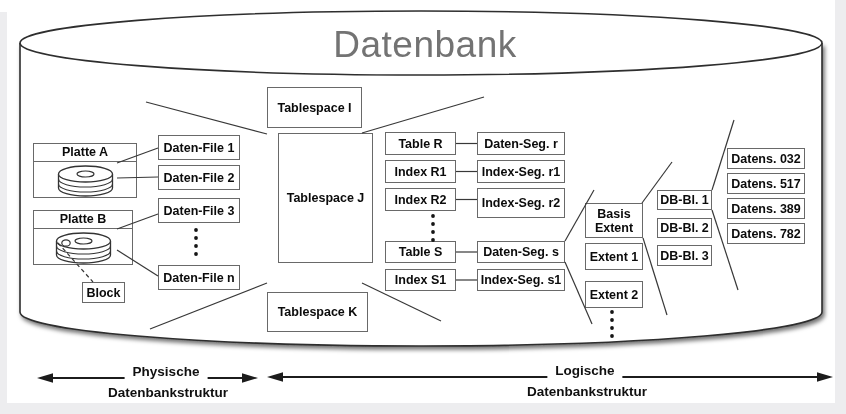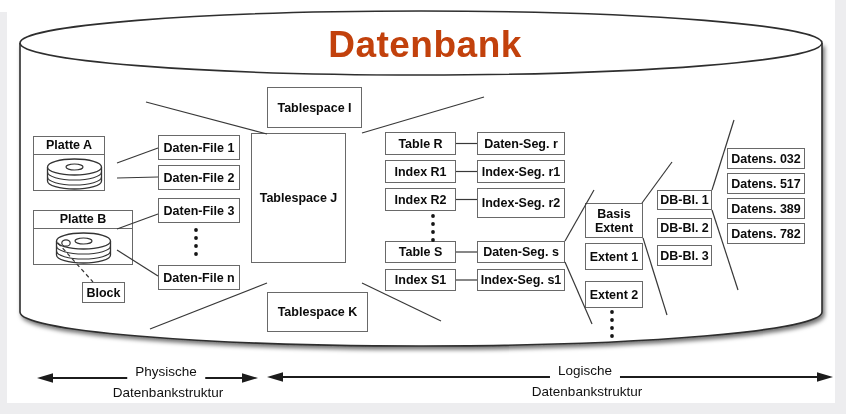--- a/index.html
+++ b/index.html
@@ -8,22 +8,22 @@
   .box{position:absolute;box-sizing:border-box;background:#ffffff;border:1.5px solid #696969;
        display:flex;align-items:center;justify-content:center;text-align:center;
        font-weight:bold;font-size:12.5px;color:#0b0b0b;line-height:1.12;z-index:2;padding:1px;}
   .platte{display:block;padding:0;}
   .platte .phead{height:17px;line-height:17px;border-bottom:1.4px solid #696969;
        font-size:12.5px;font-weight:bold;text-align:center;color:#0b0b0b;}
   .platte svg{display:block;margin:0 auto;}
   svg.under{position:absolute;left:0;top:0;z-index:0;}
   svg.over{position:absolute;left:0;top:0;z-index:3;pointer-events:none;}
   .title{position:absolute;left:425px;top:24px;transform:translateX(-50%);z-index:2;
-         font-size:37px;font-weight:bold;color:#c2410c;white-space:nowrap;letter-spacing:0.5px;}
-  .leg{position:absolute;z-index:4;font-weight:normal;font-size:13.5px;color:#101010;
+         font-size:37px;font-weight:normal;color:#737373;white-space:nowrap;letter-spacing:0.5px;}
+  .leg{position:absolute;z-index:4;font-weight:bold;font-size:13.5px;color:#101010;
        white-space:nowrap;transform:translateX(-50%);}
   .leg.bg{background:#ffffff;padding:0 8px;}
   .margin{position:absolute;background:#ededef;z-index:6;}
 </style>
 </head>
 <body>
 
 <div class="stage">
 
   <svg class="under" width="846" height="414" viewBox="0 0 846 414">
@@ -33,21 +33,21 @@
       </filter>
     </defs>
     <g>
       <path d="M20,43 L20,312 A401,34 0 0 0 822,312 L822,43" fill="#ffffff" stroke="#2e2e2e" stroke-width="1.6" filter="url(#cylshadow)"></path>
       <ellipse cx="421" cy="43" rx="401" ry="32" fill="#ffffff" stroke="#2e2e2e" stroke-width="1.6"></ellipse>
     </g>
   </svg>
 
   <div class="title">Datenbank</div>
 
-  <div class="box platte" style="left:33px;top:136px;width:72px;height:55px">
+  <div class="box platte" style="left:33px;top:143px;width:104px;height:55px">
     <div class="phead">Platte A</div>
     <svg width="81" height="36" viewBox="0 0 81 36">
       <path d="M13.5,12 V26 A27,8 0 0 0 67.5,26 V12" fill="#ffffff" stroke="#333333" stroke-width="1.3"></path>
       <path d="M13.5,17 A27,8 0 0 0 67.5,17" fill="none" stroke="#333333" stroke-width="1.1"></path>
       <path d="M13.5,22 A27,8 0 0 0 67.5,22" fill="none" stroke="#333333" stroke-width="1.1"></path>
       <ellipse cx="40.5" cy="12" rx="27" ry="8" fill="#ffffff" stroke="#333333" stroke-width="1.3"></ellipse>
       <ellipse cx="40.5" cy="12" rx="8.5" ry="3" fill="#ffffff" stroke="#333333" stroke-width="1.2"></ellipse>
     </svg>
   </div>
 
@@ -64,21 +64,21 @@
   </div>
 
   <div class="box" style="left:82px;top:282px;width:43px;height:21px">Block</div>
 
   <div class="box" style="left:158px;top:135px;width:82px;height:25px">Daten-File 1</div>
   <div class="box" style="left:158px;top:165px;width:82px;height:25px">Daten-File 2</div>
   <div class="box" style="left:158px;top:198px;width:82px;height:25px">Daten-File 3</div>
   <div class="box" style="left:158px;top:265px;width:82px;height:25px">Daten-File n</div>
 
   <div class="box" style="left:267px;top:87px;width:95px;height:41px">Tablespace I</div>
-  <div class="box" style="left:251px;top:133px;width:95px;height:130px">Tablespace J</div>
+  <div class="box" style="left:278px;top:133px;width:95px;height:130px">Tablespace J</div>
   <div class="box" style="left:267px;top:292px;width:101px;height:40px">Tablespace K</div>
 
   <div class="box" style="left:385px;top:132px;width:71px;height:23px">Table R</div>
   <div class="box" style="left:385px;top:160px;width:71px;height:23px">Index R1</div>
   <div class="box" style="left:385px;top:188px;width:71px;height:23px">Index R2</div>
   <div class="box" style="left:385px;top:241px;width:71px;height:22px">Table S</div>
   <div class="box" style="left:385px;top:269px;width:71px;height:22px">Index S1</div>
 
   <div class="box" style="left:477px;top:132px;width:88px;height:23px">Daten-Seg. r</div>
   <div class="box" style="left:477px;top:160px;width:88px;height:23px">Index-Seg. r1</div>

